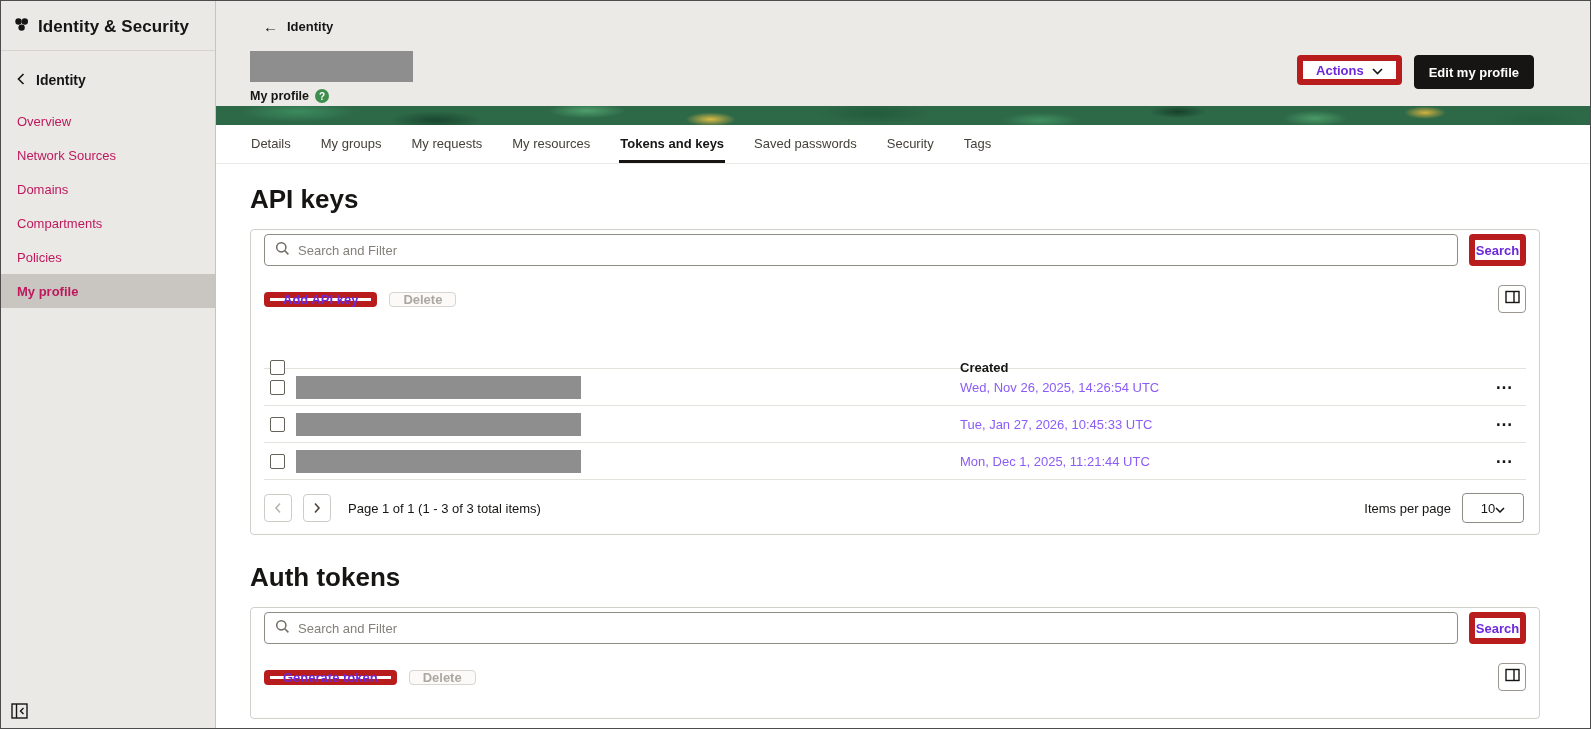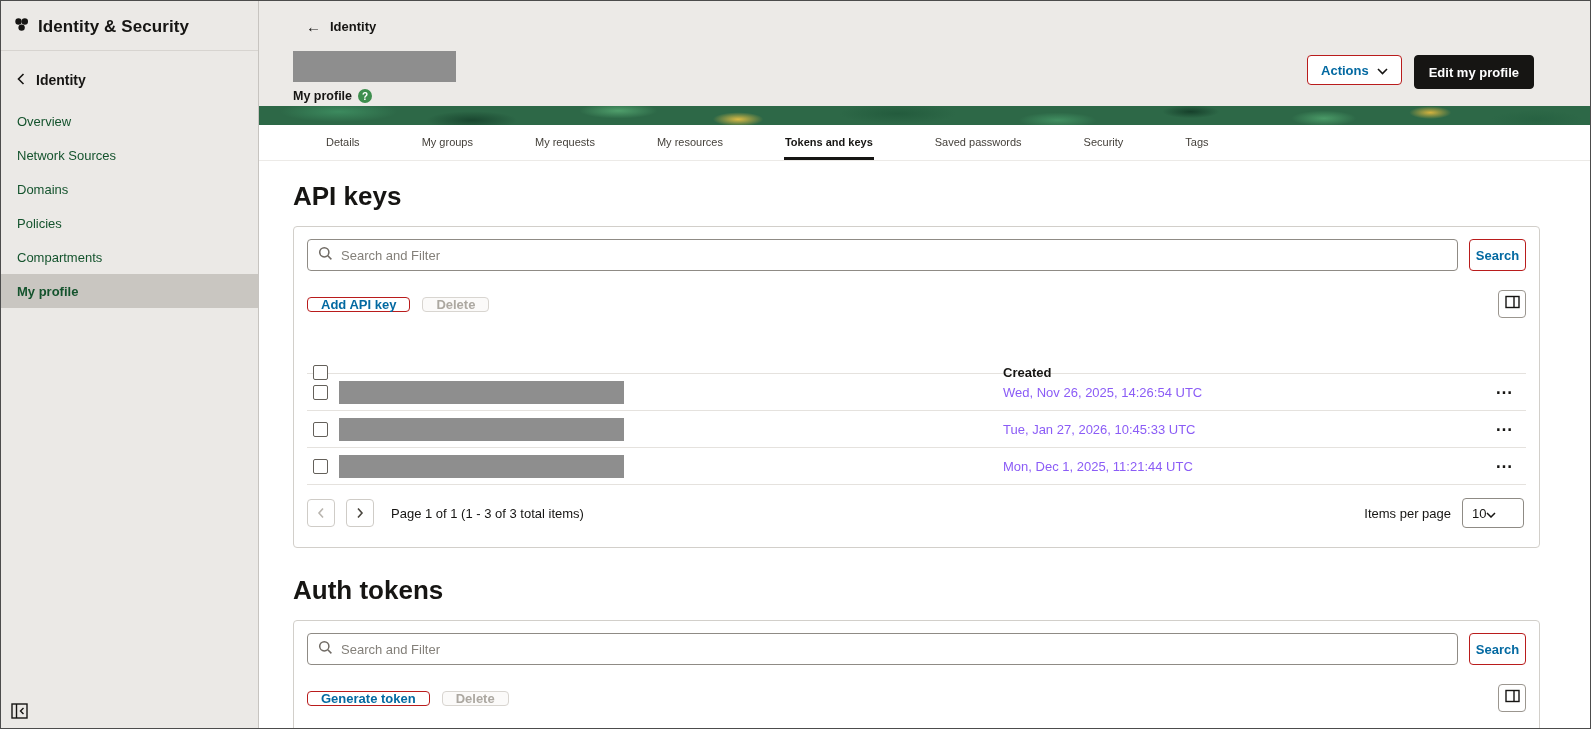--- a/index.html
+++ b/index.html
@@ -2,66 +2,66 @@
 <html><head>
 <meta charset="utf-8">
 <style>
   * { box-sizing: border-box; margin: 0; padding: 0; }
   html,body { background:#ffffff; }
   body { font-family: "Liberation Sans", sans-serif; color:#161513; }
 
   .page { width:1591px; height:729px; border:1px solid #4c4c4c; display:flex; overflow:hidden; background:#fff; position:relative; }
 
   
-  .sidebar { width:258px; flex-shrink:0; background:#ebe9e6; border-right:1px solid #c7c4c0; position:relative; }
+  .sidebar { width:215px; flex-shrink:0; background:#ebe9e6; border-right:1px solid #c7c4c0; position:relative; }
   .sb-header { display:flex; align-items:center; gap:8px; padding:15px 12px 13px 12px; }
   .sb-title { font-size:17px; font-weight:700; letter-spacing:.1px; }
   .sb-divider { height:1px; background:#d7d4d0; }
   .sb-nav-header { display:flex; align-items:center; gap:11px; padding:21px 14px 16px 16px; font-size:14px; font-weight:700; cursor:pointer; }
-  .sb-item { padding:10px 16px 9px 16px; font-size:13px; color:#14532d; cursor:pointer; }
+  .sb-item { padding:10px 16px 9px 16px; font-size:13px; color:#be185d; cursor:pointer; }
   .sb-item.selected { background:#c9c6c1; font-weight:700; }
   .sb-collapse { position:absolute; left:8px; bottom:7px; width:20px; height:20px; display:flex; align-items:center; justify-content:center; cursor:pointer; }
 
   
   .main { flex:1; display:flex; flex-direction:column; min-width:0; background:#fff; }
 
   .main-header { height:105px; background:#eceae7; position:relative; flex-shrink:0; }
   .back-row { position:absolute; top:18px; left:47px; display:flex; align-items:center; gap:9px; font-size:13px; font-weight:700; cursor:pointer; }
   .back-arrow { font-size:15px; line-height:1; }
   .redacted-name { position:absolute; top:50px; left:34px; width:163px; height:31px; background:#8e8e8e; }
   .profile-row { position:absolute; top:88px; left:34px; display:flex; align-items:center; gap:6px; font-size:12.5px; font-weight:700; }
   .help-badge { width:14px; height:14px; border-radius:50%; background:#3e8e4e; color:#fff; font-size:10px; font-weight:700; display:flex; align-items:center; justify-content:center; cursor:pointer; }
   .header-actions { position:absolute; top:54px; right:56px; display:flex; gap:12px; }
   .btn { font-family:inherit; font-size:13px; font-weight:700; border-radius:4px; cursor:pointer; display:inline-flex; align-items:center; justify-content:center; gap:8px; }
-  .btn-outline { background:#fff; border:1px solid #b91c1c; color:#0369a1; height:30px; padding:0 13px; }
+  .btn-outline { background:#fff; border:6px solid #b91c1c; color:#6d28d9; height:30px; padding:0 13px; }
   .btn-dark { background:#161513; border:1px solid #161513; color:#fff; height:30px; padding:16px 14px; }
   .btn-disabled { background:#fbfaf9; border:1px solid #d8d5d0; color:#aca8a1; cursor:default; }
 
   .banner { height:19px; flex-shrink:0; background-color:#2d6847;
     background-image:
       radial-gradient(ellipse 90px 16px at 6% 30%,  #3c8a5e 0%, rgba(60,138,94,0) 65%),
       radial-gradient(ellipse 70px 14px at 16% 75%, #1a4730 0%, rgba(26,71,48,0) 65%),
       radial-gradient(ellipse 60px 12px at 27% 25%, #4f9e6b 0%, rgba(79,158,107,0) 65%),
       radial-gradient(ellipse 36px 10px at 36% 70%, #dcbb45 0%, rgba(220,187,69,0) 70%),
       radial-gradient(ellipse 90px 16px at 48% 40%, #235b3d 0%, rgba(35,91,61,0) 65%),
       radial-gradient(ellipse 60px 12px at 60% 75%, #418f61 0%, rgba(65,143,97,0) 65%),
       radial-gradient(ellipse 44px 10px at 70% 30%, #16402b 0%, rgba(22,64,43,0) 65%),
       radial-gradient(ellipse 50px 12px at 80% 65%, #4a9a67 0%, rgba(74,154,103,0) 65%),
       radial-gradient(ellipse 30px 9px  at 88% 35%, #d4b23e 0%, rgba(212,178,62,0) 70%),
       radial-gradient(ellipse 70px 14px at 96% 70%, #276242 0%, rgba(39,98,66,0) 65%);
   }
 
   .tabs { display:flex; gap:28px; padding-left:34px; background:#fff; border-bottom:1px solid #eceae7; flex-shrink:0; }
-  .tab { font-size:11px; color:#45413b; padding:11px 1px 9px 1px; border-bottom:3px solid transparent; cursor:pointer; white-space:nowrap;margin-left:32px; }
+  .tab { font-size:13px; color:#45413b; padding:11px 1px 9px 1px; border-bottom:3px solid transparent; cursor:pointer; white-space:nowrap; }
   .tab.active { font-weight:700; color:#161513; border-bottom-color:#161513; }
 
   .content { flex:1; padding:0 50px 0 34px; overflow:hidden; background:#fff; }
   .section-heading { font-size:26px; font-weight:700; margin:20px 0 14px 0; }
 
-  .card { border:1px solid #d2cfca; border-radius:4px; padding:12px 13px; background:#fff; }
+  .card { border:1px solid #d2cfca; border-radius:4px; padding:4px 13px; background:#fff; }
   .search-row { display:flex; gap:11px; margin-bottom:19px; }
   .search-box { flex:1; height:32px; border:1px solid #8f8b85; border-radius:4px; background:#fff; display:flex; align-items:center; gap:8px; padding:0 10px; }
   .search-box input { border:none; outline:none; flex:1; font-size:13px; font-family:inherit; color:#161513; background:transparent; }
   .search-box input::placeholder { color:#84807a; }
   .btn-search { width:57px; height:32px; }
 
   .toolbar-row { display:flex; align-items:center; gap:12px; margin-bottom:23px; }
   .toolbar-row .btn-outline { height:15px; }
   .icon-btn { margin-left:auto; width:28px; height:28px; border:1px solid #9b968f; border-radius:4px; background:#fff; display:flex; align-items:center; justify-content:center; cursor:pointer; }
 
@@ -72,21 +72,21 @@
   .cb-cell { display:flex; align-items:center; justify-content:flex-start; padding-left:6px; }
   .cb { width:15px; height:15px; border:1px solid #64605a; border-radius:2px; background:#fff; cursor:pointer; }
   .redacted-bar { width:285px; height:23px; background:#8e8e8e; }
   .created-cell { font-size:13px; color:#8b5cf6; }
   .row-menu { text-align:center; font-size:17px; font-weight:700; color:#161513; cursor:pointer; line-height:1; }
 
   .pagination { display:flex; align-items:center; border-top:1px solid #e5e2de; padding:13px 2px 7px 0; }
   .page-btn { width:28px; height:28px; border:1px solid #cfccc7; border-radius:4px; background:#fff; display:flex; align-items:center; justify-content:center; cursor:pointer; margin-right:11px; }
   .page-summary { margin-left:6px; font-size:13px; }
   .ipp { margin-left:auto; display:flex; align-items:center; gap:11px; font-size:13px; }
-  .ipp-select { width:62px; height:30px; border:1px solid #8f8b85; border-radius:4px; background:#fff; display:flex; align-items:center; justify-content:flex-start; padding:0 9px; font-size:13px; cursor:pointer; }
+  .ipp-select { width:62px; height:30px; border:1px solid #8f8b85; border-radius:4px; background:#fff; display:flex; align-items:center; justify-content:center; padding:0 9px; font-size:13px; cursor:pointer; }
 
   .auth-heading { margin-top:27px; }
 </style>
 </head>
 <body>
 
 <div class="page">
 
   <aside class="sidebar">
     <div class="sb-header">
@@ -105,22 +105,22 @@
         <svg width="8" height="12" viewBox="0 0 8 12">
             <path d="M6.5 1 L1.5 6 L6.5 11" stroke="#161513" stroke-width="1.6" fill="none"></path>
           </svg>
       </span>
       <span>Identity</span>
     </div>
     <nav>
       <div class="sb-item"><span>Overview</span></div>
       <div class="sb-item"><span>Network Sources</span></div>
       <div class="sb-item"><span>Domains</span></div>
+      <div class="sb-item"><span>Compartments</span></div>
       <div class="sb-item"><span>Policies</span></div>
-      <div class="sb-item"><span>Compartments</span></div>
       <div class="sb-item selected"><span>My profile</span></div>
     </nav>
     <div class="sb-collapse">
       <svg width="17" height="16" viewBox="0 0 17 16">
           <rect x="1" y="1" width="15" height="14" fill="none" stroke="#161513" stroke-width="1.4"></rect>
           <line x1="5.5" y1="1" x2="5.5" y2="15" stroke="#161513" stroke-width="1.4"></line>
           <path d="M12.5 5 L9.5 8 L12.5 11" stroke="#161513" stroke-width="1.4" fill="none"></path>
         </svg>
     </div>
   </aside>

